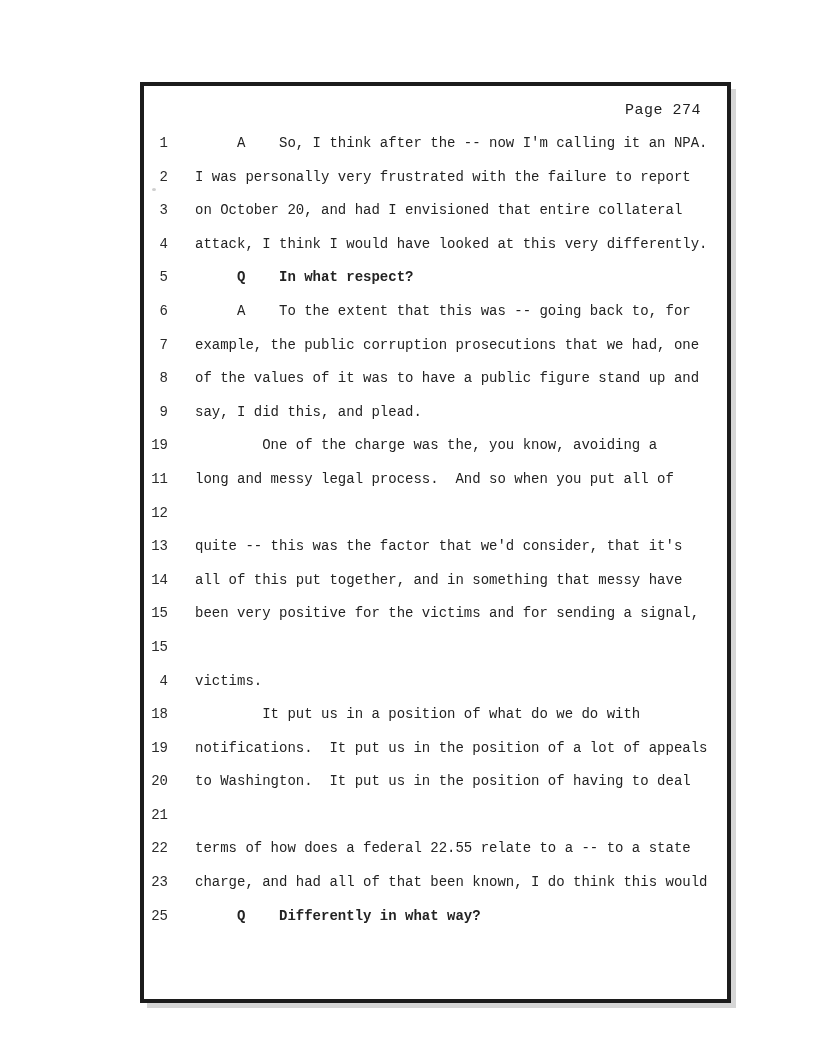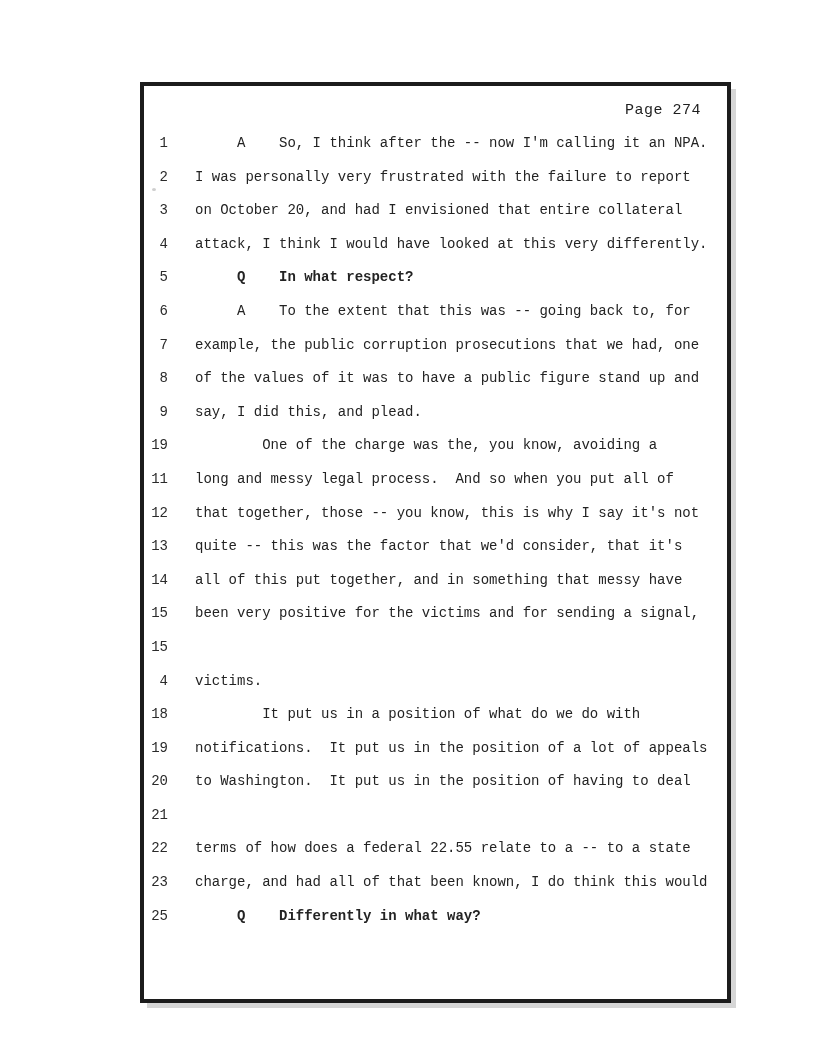--- a/index.html
+++ b/index.html
@@ -125,21 +125,20 @@
       <div class="row">
           <span class="num">19</span>
           <span class="txt">        One of the charge was the, you know, avoiding a</span>
         </div>
       <div class="row">
           <span class="num">11</span>
           <span class="txt">long and messy legal process.  And so when you put all of</span>
         </div>
       <div class="row">
           <span class="num">12</span>
-          <span class="txt">that together, those -- you know, this is why I say it's not</span>
         </div>
       <div class="row">
           <span class="num">13</span>
           <span class="txt">quite -- this was the factor that we'd consider, that it's</span>
         </div>
       <div class="row">
           <span class="num">14</span>
           <span class="txt">all of this put together, and in something that messy have</span>
         </div>
       <div class="row">

